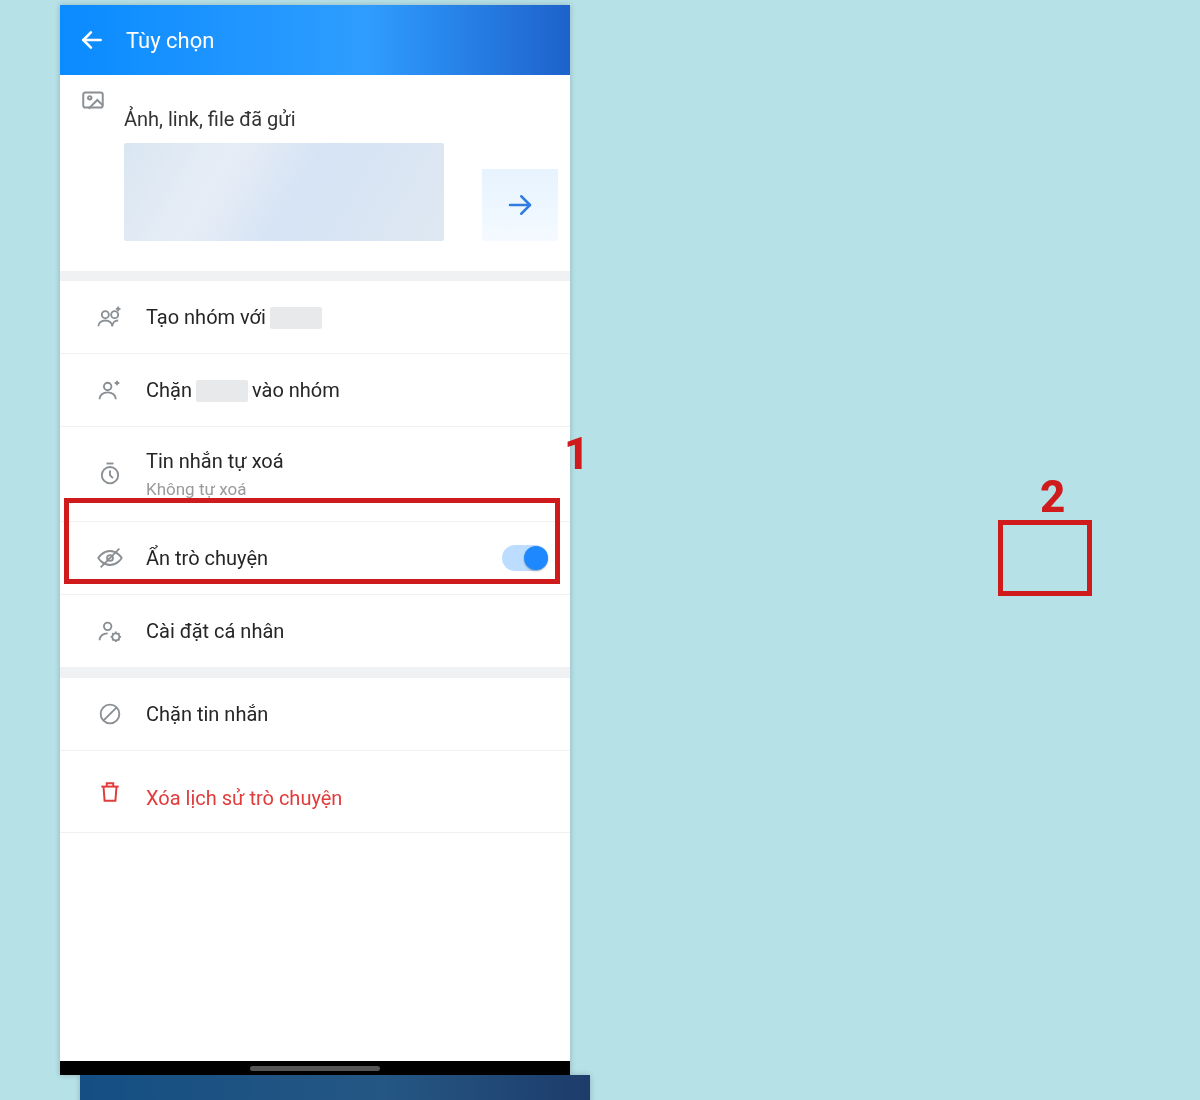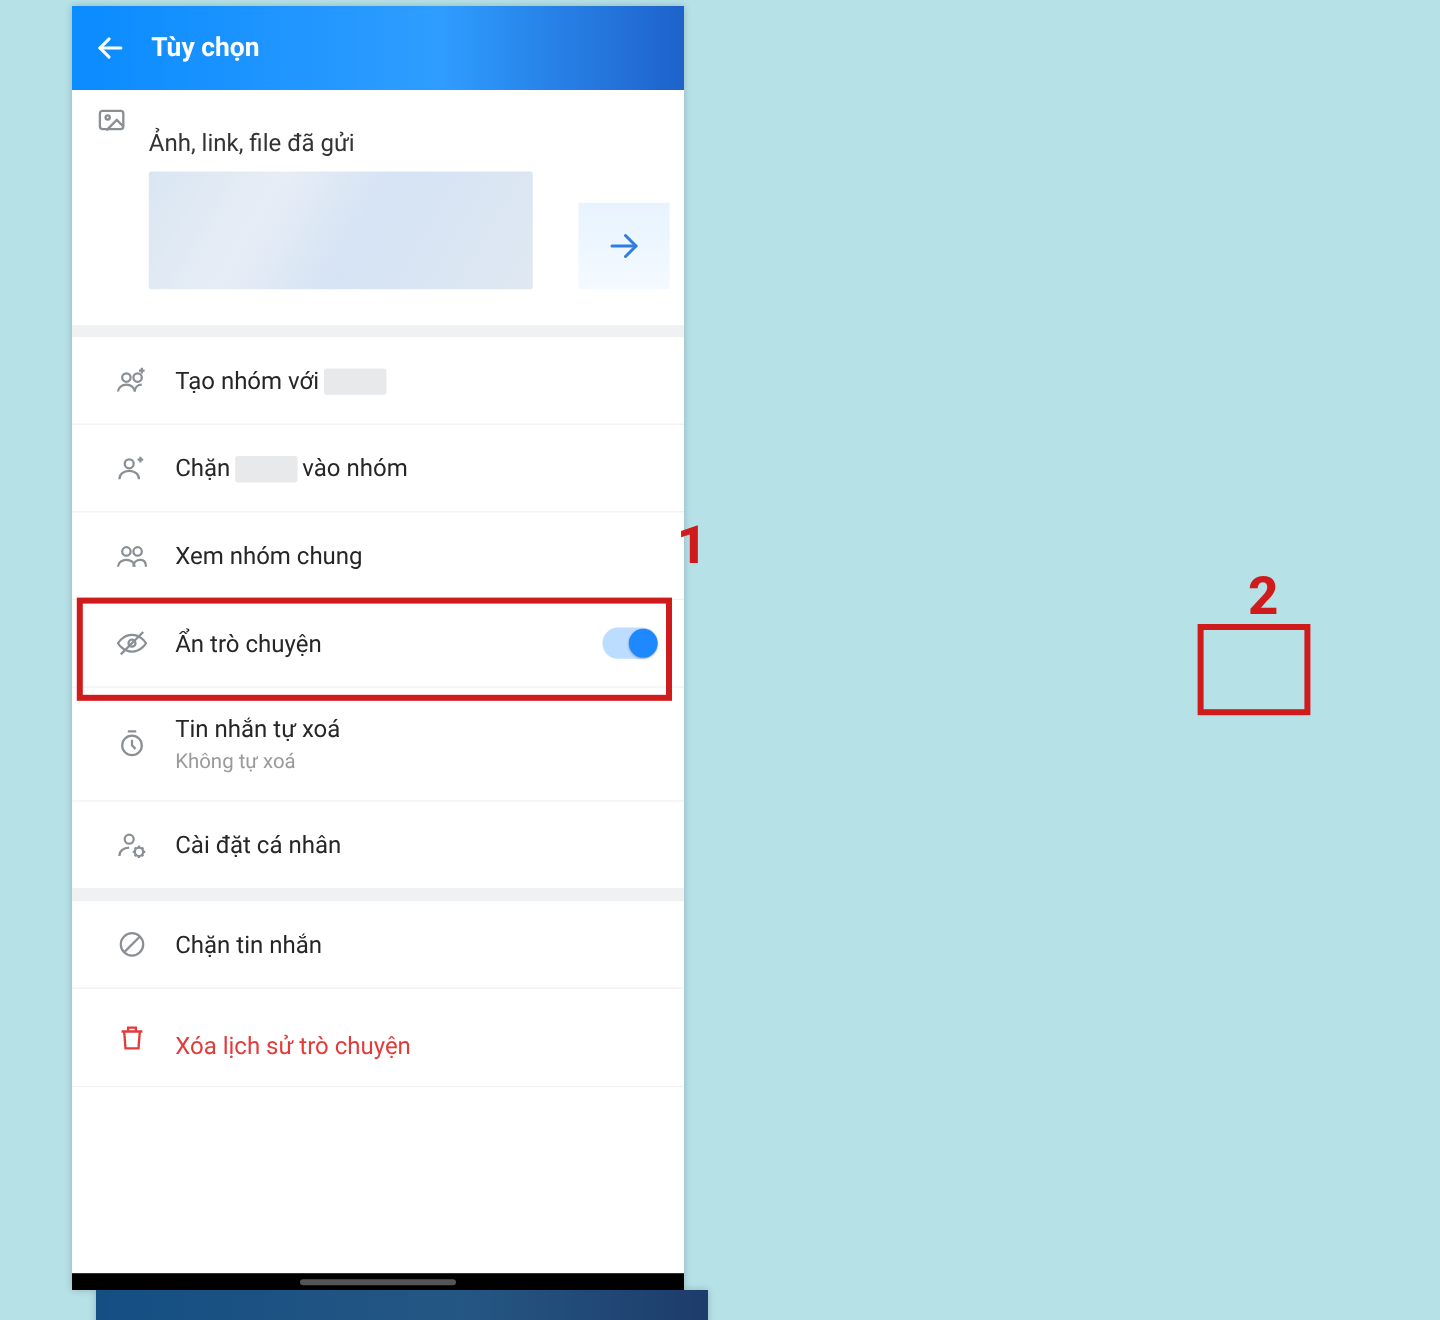--- a/index.html
+++ b/index.html
@@ -27,21 +27,21 @@
     background: linear-gradient(90deg, #0a8bff 0%, #2f9dff 60%, #1e62cb 100%);
     display: flex;
     align-items: center;
     padding: 0 18px;
     color: #fff;
   }
   .back-arrow {
     width: 28px; height: 28px; display: flex; align-items: center; justify-content: center;
     margin-right: 20px;
   }
-  .header-title { font-size: 22px; font-weight: 700; }
+  .header-title { font-size: 22px; font-weight: 400; }
 
   .media-row {
     display: flex; align-items: flex-start;
     padding: 12px 20px 30px 20px;
     position: relative;
   }
   .media-icon {
     width: 26px; height: 26px; color: #8a8f94; margin-right: 18px; flex-shrink: 0;
   }
   .media-col { flex:1;margin-top:20px; }
@@ -194,58 +194,47 @@
             <circle cx="10" cy="9" r="3.2"></circle>
             <path d="M3 20c0-3.5 3-6 7-6s7 2.5 7 6"></path>
             <path d="M18 4v4M16 6h4"></path>
           </svg>
     </div>
     <div class="row-label">
       <span>Chặn</span><span class="blur-chip"></span><span>vào nhóm</span>
     </div>
   </div>
 
-  <div class="row">
-    <div class="row-icon">
-      <svg width="28" height="28" viewBox="0 0 24 24" fill="none" stroke="currentColor" stroke-width="1.6">
-            <circle cx="8" cy="9" r="3"></circle>
-            <circle cx="16" cy="9" r="3"></circle>
-            <path d="M2 20c0-3 3-5 6-5s6 2 6 5"></path>
-            <path d="M13 20c0-3 2-5 5-5s4 2 4 5"></path>
-          </svg>
-    </div>
-    <div class="row-label">Xem nhóm chung</div>
+
+  <div class="row">
+    <div class="row-icon">
+      <svg width="28" height="28" viewBox="0 0 24 24" fill="none" stroke="currentColor" stroke-width="1.6">
+            <circle cx="12" cy="13" r="7"></circle>
+            <path d="M12 9v4l2.5 2.5"></path>
+            <path d="M9 3h6"></path>
+          </svg>
+    </div>
+    <div class="row-col">
+      <div class="row-label">Tin nhắn tự xoá</div>
+      <div class="row-sub">Không tự xoá</div>
+    </div>
   </div>
 
   <div class="row">
     <div class="row-icon">
       <svg width="28" height="28" viewBox="0 0 24 24" fill="none" stroke="currentColor" stroke-width="1.6">
             <path d="M2 12s3.5-6 10-6 10 6 10 6-3.5 6-10 6-10-6-10-6z"></path>
             <circle cx="12" cy="12" r="2.5"></circle>
             <line x1="4" y1="20" x2="20" y2="4"></line>
           </svg>
     </div>
     <div class="row-label">Ẩn trò chuyện</div>
     <div class="toggle">
           <div class="toggle-knob"></div>
         </div>
-  </div>
-
-  <div class="row">
-    <div class="row-icon">
-      <svg width="28" height="28" viewBox="0 0 24 24" fill="none" stroke="currentColor" stroke-width="1.6">
-            <circle cx="12" cy="13" r="7"></circle>
-            <path d="M12 9v4l2.5 2.5"></path>
-            <path d="M9 3h6"></path>
-          </svg>
-    </div>
-    <div class="row-col">
-      <div class="row-label">Tin nhắn tự xoá</div>
-      <div class="row-sub">Không tự xoá</div>
-    </div>
   </div>
 
   <div class="row">
     <div class="row-icon">
       <svg width="28" height="28" viewBox="0 0 24 24" fill="none" stroke="currentColor" stroke-width="1.6">
             <circle cx="10" cy="8" r="3.2"></circle>
             <path d="M3 20c0-3.5 3-6 7-6"></path>
             <circle cx="17" cy="17" r="3"></circle>
             <path d="M17 14v-1.5M17 21.5V20M20 17h1.5M12.5 17H14M19.1 14.9l1-1M13.9 20.1l1-1M19.1 19.1l1 1M13.9 13.9l1 1"></path>
           </svg>

